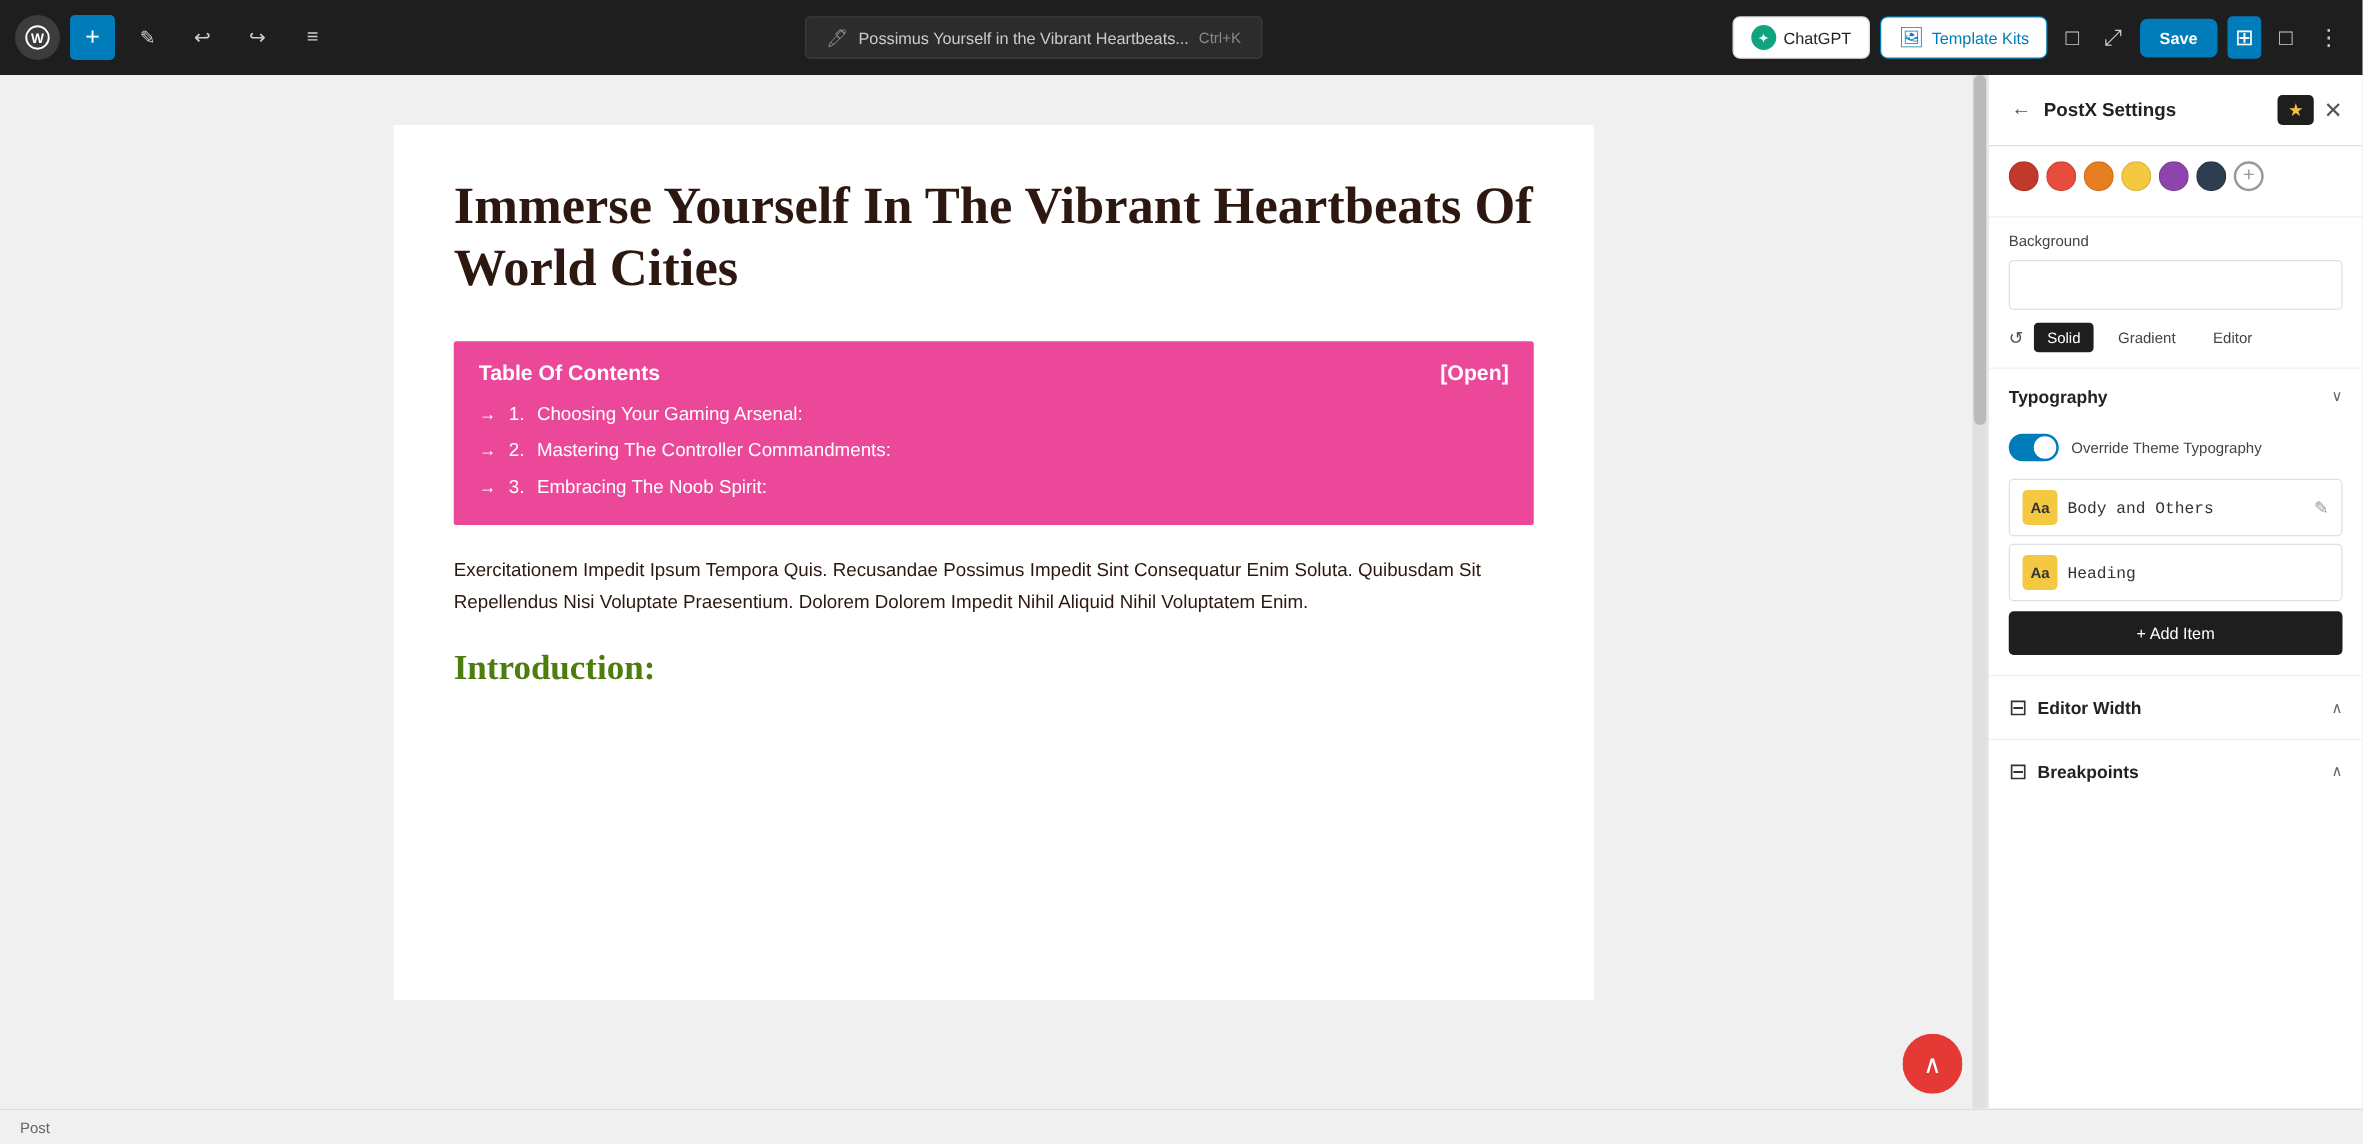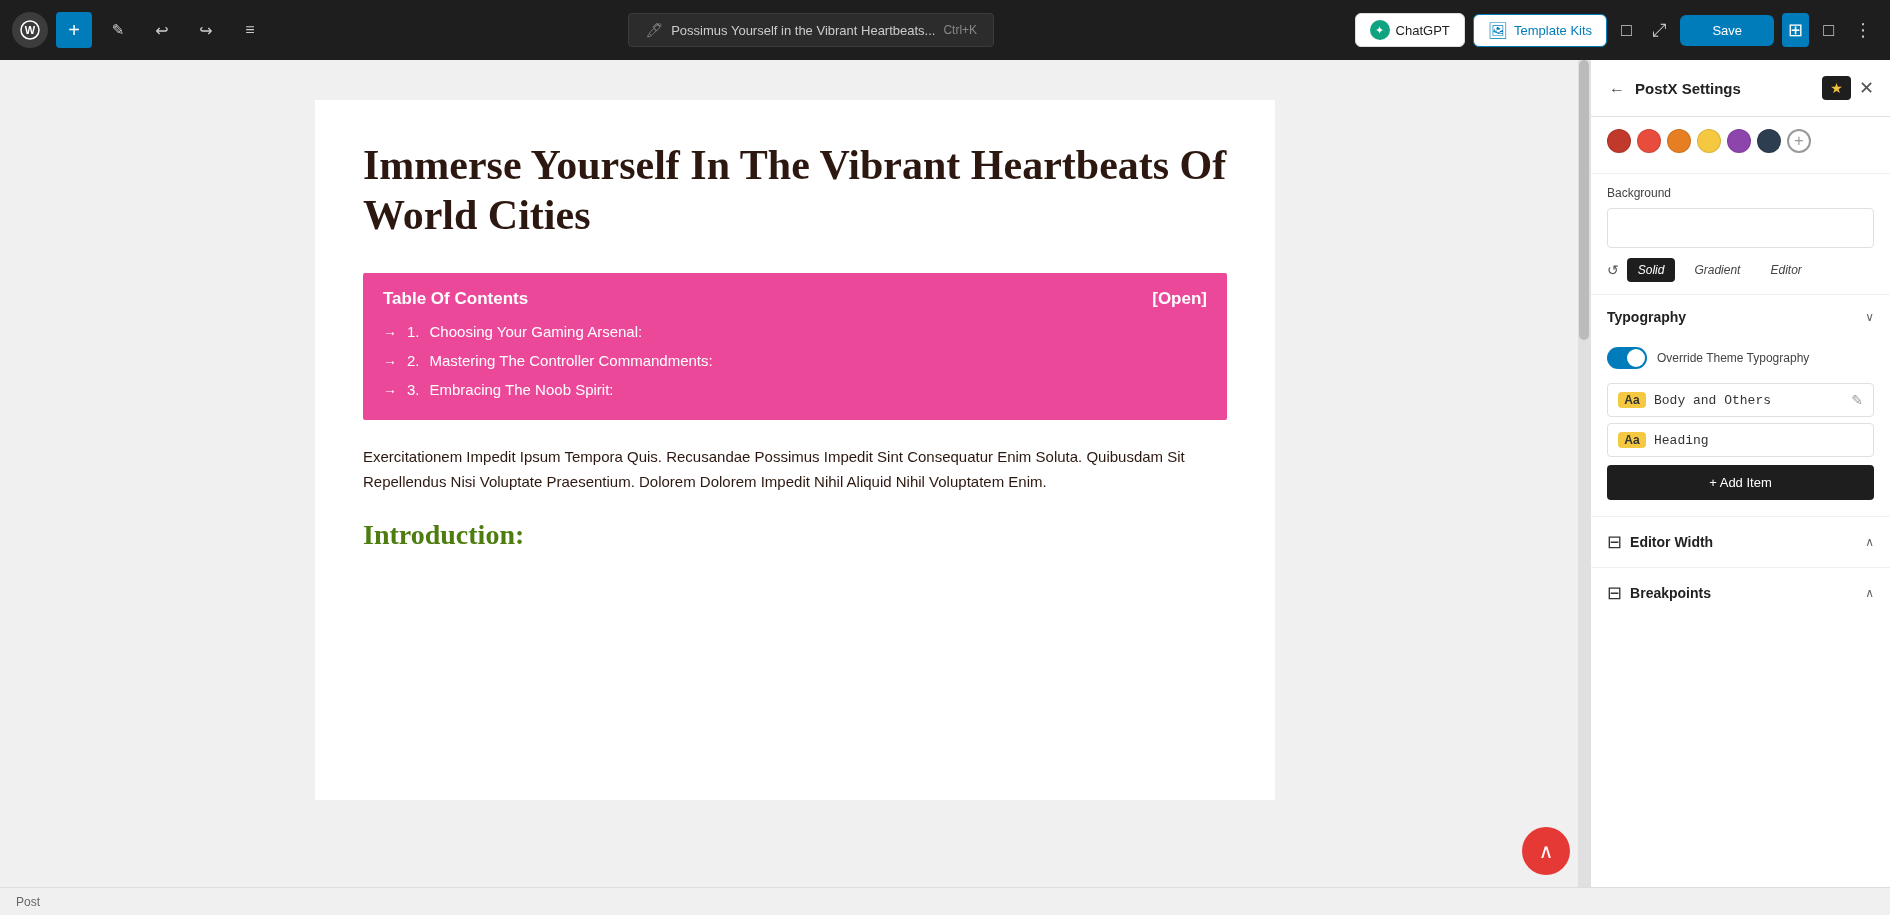--- a/index.html
+++ b/index.html
@@ -87,23 +87,23 @@
       padding: 6px 14px;
       cursor: pointer;
       display: flex; align-items: center; gap: 6px;
       font-size: 13px; font-weight: 500;
       color: #007cba;
     }
     .save-btn {
       background: #007cba;
       border: none;
       border-radius: 6px;
-      padding: 8px 32px;
+      padding: 8px 16px;
       color: white;
-      font-size: 13px; font-weight: 400;
+      font-size: 13px; font-weight: 700;
       cursor: pointer;
     }
     .icon-btn {
       background: transparent;
       border: none;
       color: #ccc;
       font-size: 18px;
       cursor: pointer;
       padding: 6px;
     }
@@ -334,21 +334,20 @@
       color: #555; font-size: 14px;
     }
     .bg-type-btn {
       background: none;
       border: 1px solid transparent;
       border-radius: 4px;
       padding: 4px 10px;
       font-size: 12px;
       cursor: pointer;
       color: #444;
-      font-style: italic;
     }
     .bg-type-btn.active {
       background: #1e1e1e;
       color: white;
     }
 
     
     .typography-section {
       border-bottom: 1px solid #f0f0f0;
     }
@@ -407,21 +406,21 @@
       margin-bottom: 6px;
       cursor: pointer;
       background: white;
     }
     .type-item-left {
       display: flex;
       align-items: center;
       gap: 8px;
     }
     .type-icon {
-      width: 28px; height: 16px;
+      width: 28px; height: 28px;
       background: #f5c842;
       border-radius: 4px;
       display: flex; align-items: center; justify-content: center;
       font-size: 12px; font-weight: bold; color: #333;
     }
     .type-name {
       font-size: 13px;
       color: #333;
       font-family: Liberation Mono, monospace;
     }

